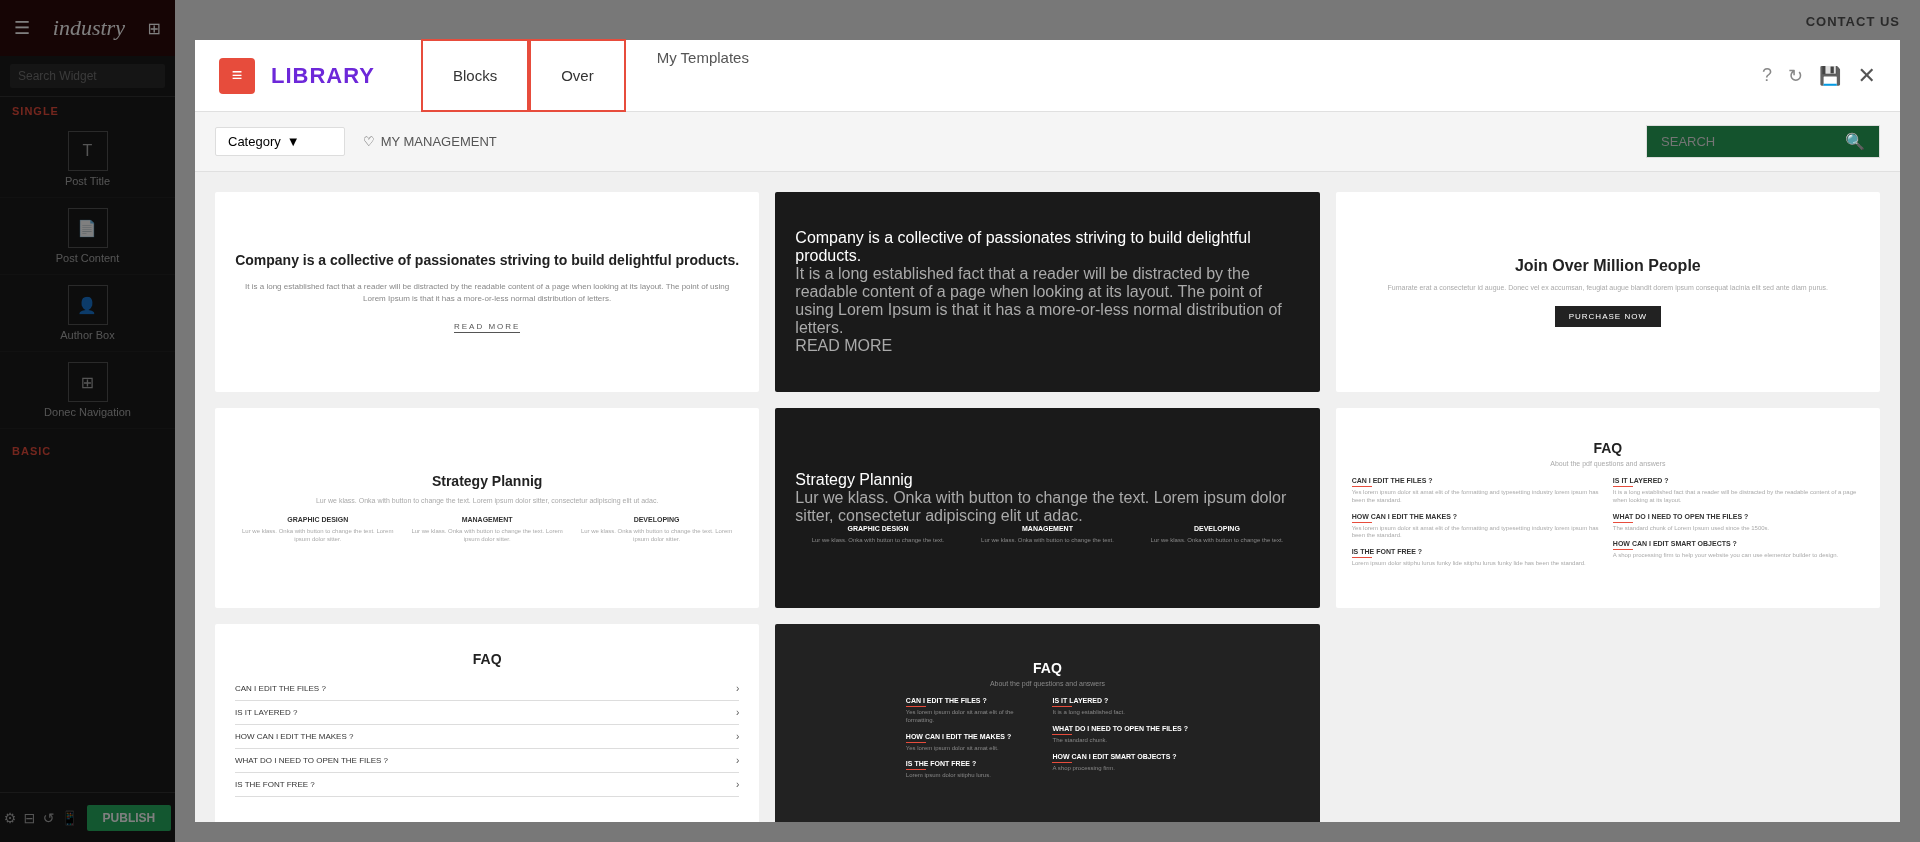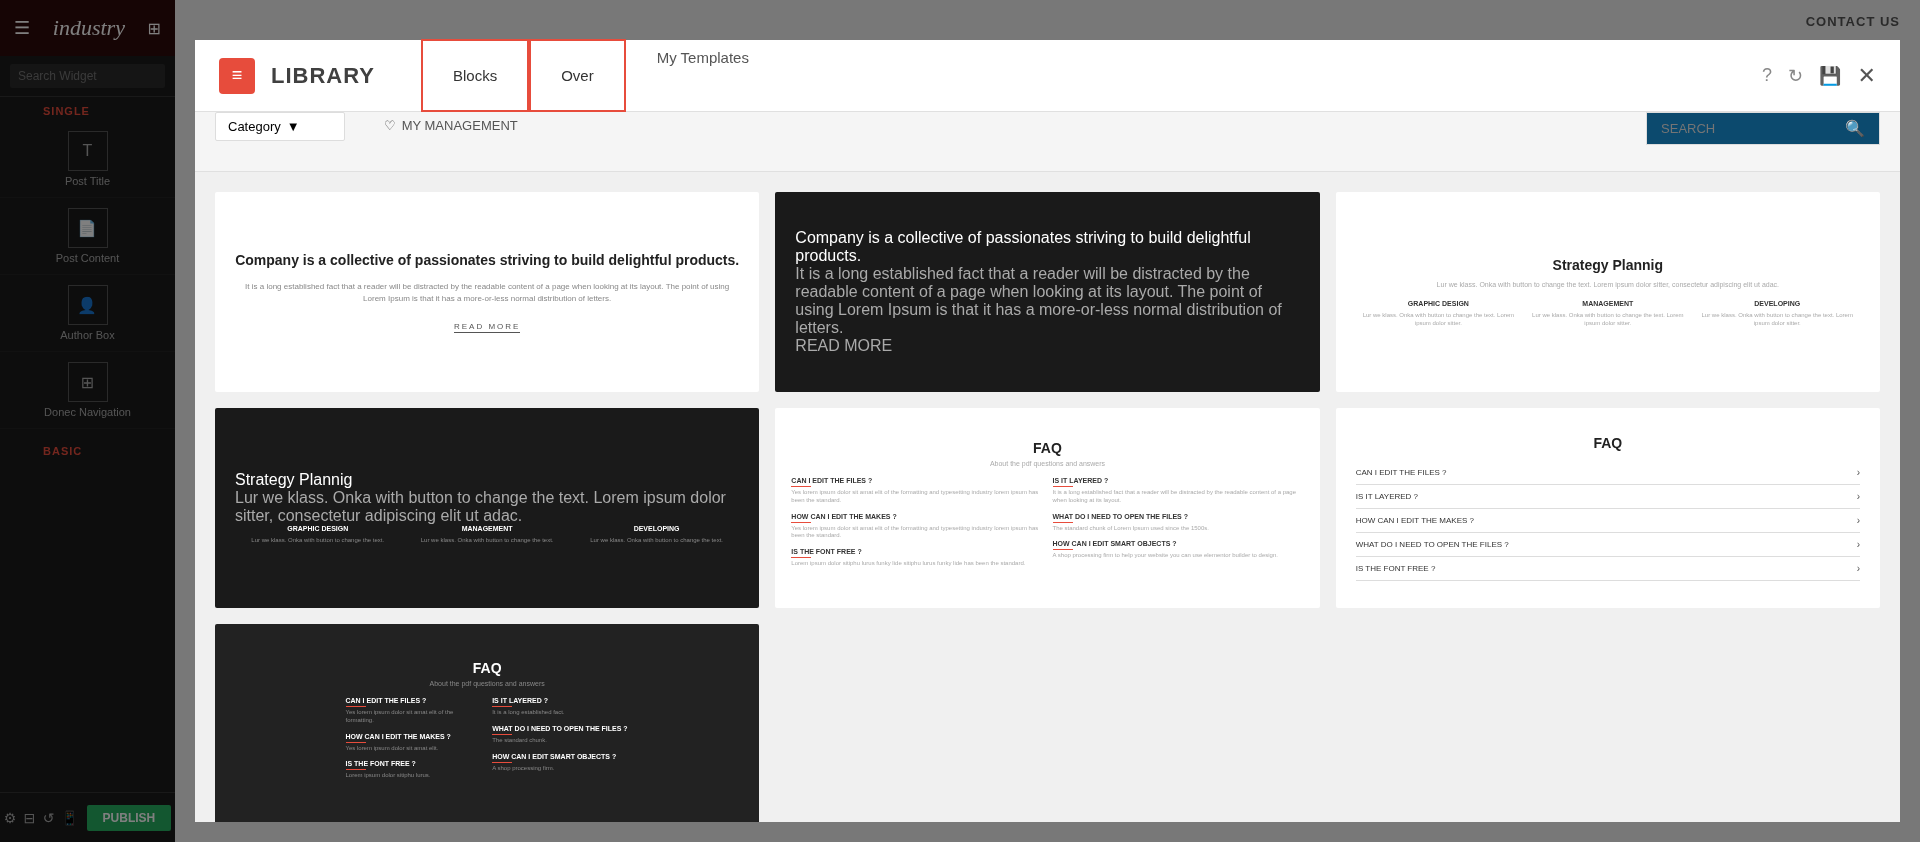--- a/index.html
+++ b/index.html
@@ -22,21 +22,21 @@
     .sidebar-header-icon { color: #fff; font-size: 18px; cursor: pointer; }
     .sidebar-logo { color: #fff; font-style: italic; font-size: 22px; font-family: Georgia, serif; }
     .sidebar-grid-icon { color: #fff; font-size: 16px; cursor: pointer; }
     .sidebar-search {
       padding: 8px 10px; border-bottom: 1px solid #333;
     }
     .sidebar-search input {
       width: 100%; background: #2a2a2a; border: none; color: #aaa; padding: 5px 8px; font-size: 12px; border-radius: 2px;
     }
     .sidebar-section-title {
-      color: #e74c3c; font-size: 11px; font-weight: bold; padding: 8px 12px 4px; letter-spacing: 1px; margin-left: 31px;
+      color: #e74c3c; font-size: 11px; font-weight: bold; padding: 8px 12px 4px; letter-spacing: 1px;
     }
     .sidebar-item {
       display: flex; flex-direction: column; align-items: center; justify-content: center;
       padding: 10px; color: #aaa; font-size: 11px; cursor: pointer; border-bottom: 1px solid #222;
     }
     .sidebar-item .item-icon {
       width: 40px; height: 40px; border: 1px solid #555; display: flex; align-items: center; justify-content: center;
       margin-bottom: 4px; font-size: 16px; color: #aaa;
     }
     .sidebar-bottom {
@@ -62,50 +62,50 @@
     }
     .modal-header {
       height: 72px; background: #fff; display: flex; align-items: center; padding: 0 24px;
       border-bottom: 1px solid #e0e0e0; gap: 16px;
     }
     .modal-logo {
       width: 36px; height: 36px; background: #e74c3c; border-radius: 4px;
       display: flex; align-items: center; justify-content: center; color: #fff; font-size: 18px; font-weight: bold;
     }
     .modal-title {
-      font-size: 22px; font-weight: bold; color: #404040; letter-spacing: 1px;
+      font-size: 22px; font-weight: bold; color: #6d28d9; letter-spacing: 1px;
     }
     .modal-tabs {
       display: flex; gap: 0; margin-left: 30px;
     }
     .modal-tab {
       padding: 26px 30px; font-size: 15px; cursor: pointer; color: #555; border: 2px solid transparent;
     }
     .modal-tab.active-red { border: 2px solid #e74c3c; color: #333; font-weight: 500; }
     .modal-tab-my { padding: 10px 31px; font-size: 15px; color: #555; cursor: pointer; }
     .modal-header-actions {
       margin-left: auto; display: flex; align-items: center; gap: 16px;
     }
     .header-action-btn { background: none; border: none; cursor: pointer; font-size: 18px; color: #888; }
     .header-close-btn { background: none; border: none; cursor: pointer; font-size: 22px; color: #555; }
 
     
     .modal-toolbar {
-      height: 60px; background: #f5f5f5; display: flex; align-items: flex-start; padding: 0 20px; gap: 29px;
+      height: 60px; background: #f5f5f5; display: flex; align-items: center; padding: 0 20px; gap: 8px;
       border-bottom: 1px solid #e0e0e0;
     }
     .category-select {
       background: #fff; border: 1px solid #ddd; padding: 6px 12px; font-size: 13px; border-radius: 2px;
       display: flex; align-items: center; gap: 6px; cursor: pointer; min-width: 130px;
     }
     .favorites-btn {
       display: flex; align-items: center; gap: 6px; color: #555; font-size: 13px; cursor: pointer; padding: 6px 10px;
     }
     .search-box {
-      margin-left: auto; background: #0c4a6e; border: 1px solid #ddd; padding: 6px 14px;
+      margin-left: auto; background: #14532d; border: 1px solid #ddd; padding: 6px 14px;
       display: flex; align-items: center; gap: 8px; min-width: 220px;
     }
     .search-box input {
       border: none; outline: none; font-size: 13px; color: #aaa; background: transparent; width: 100%;
     }
 
     
     .modal-content {
       flex: 1; overflow-y: auto; padding: 20px; background: #f0f0f0;
       display: grid; grid-template-columns: repeat(3, 1fr); gap: 16px;
@@ -301,20 +301,27 @@
     <div class="template-card card-company-dark">
       <div class="card-inner">
         <div class="company-heading">Company is a collective of passionates striving to build delightful products.</div>
         <div class="company-text">It is a long established fact that a reader will be distracted by the readable content of a page when looking at its layout. The point of using Lorem Ipsum is that it has a more-or-less normal distribution of letters.</div>
         <div class="read-more-wrap">
           <span class="read-more">READ MORE</span>
         </div>
       </div>
     </div>
 
+    <div class="template-card card-join">
+      <div class="card-inner">
+        <div class="join-title">Join Over Million People</div>
+        <div class="join-text">Fumarate erat a consectetur id augue. Donec vel ex accumsan, feugiat augue blandit dorem ipsum consequat lacinia elit sed ante diam purus.</div>
+        <button class="purchase-btn">PURCHASE NOW</button>
+      </div>
+    </div>
 
     <div class="template-card card-strategy-white">
       <div class="card-inner">
         <div class="strategy-title">Strategy Plannig</div>
         <div class="strategy-text">Lur we klass. Onka with button to change the text. Lorem ipsum dolor sitter, consectetur adipiscing elit ut adac.</div>
         <div class="strategy-cols">
           <div class="strategy-col">
             <div class="strategy-col-title">GRAPHIC DESIGN</div>
             <div class="strategy-col-text">Lur we klass. Onka with button to change the text. Lorem ipsum dolor sitter.</div>
           </div>

